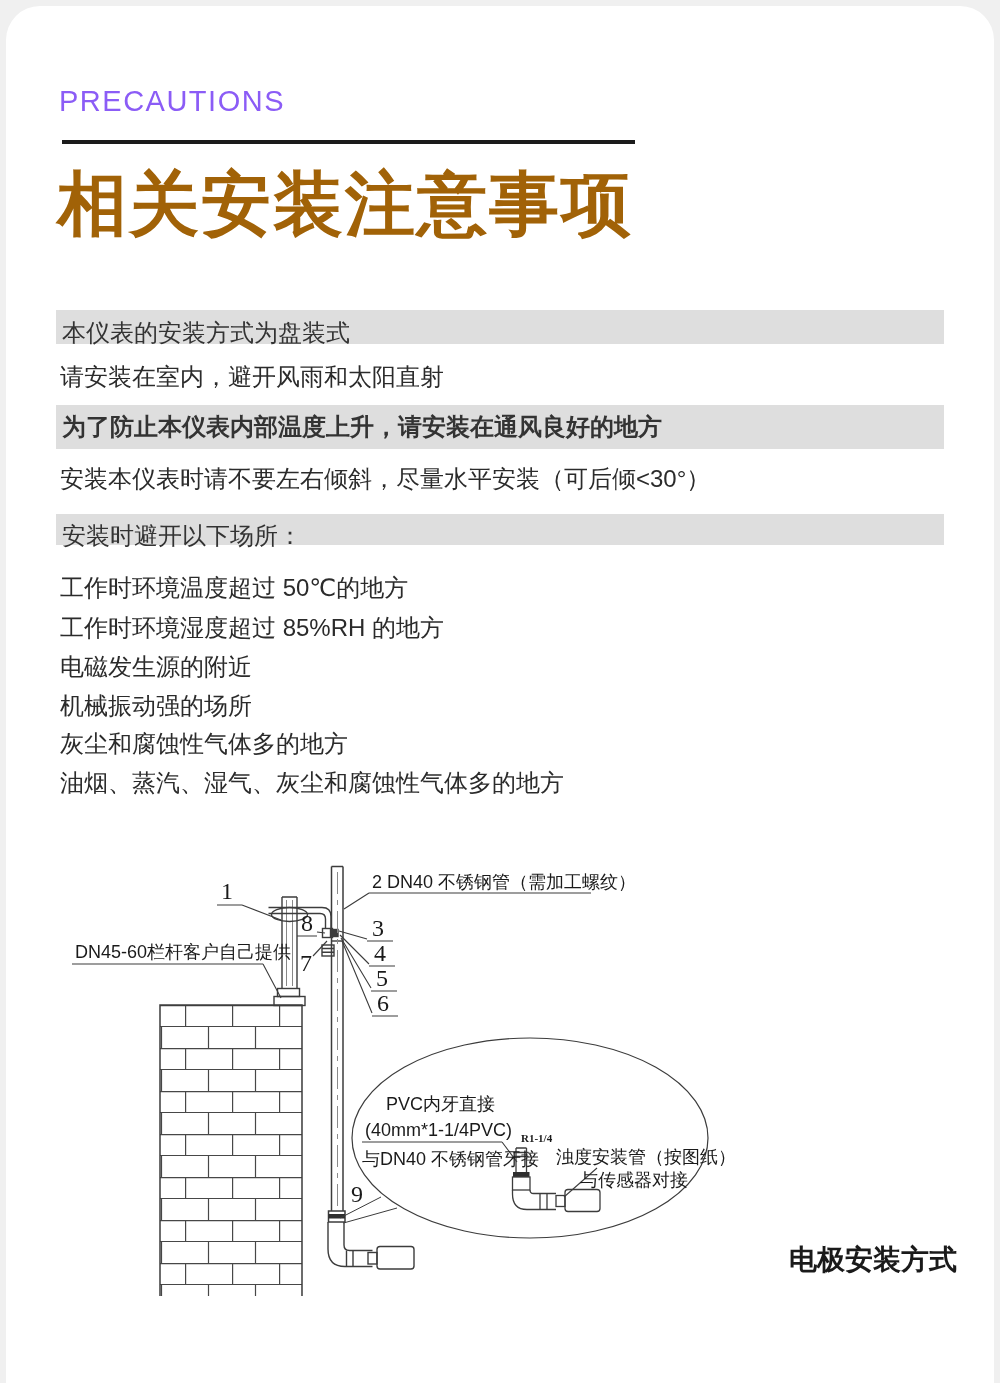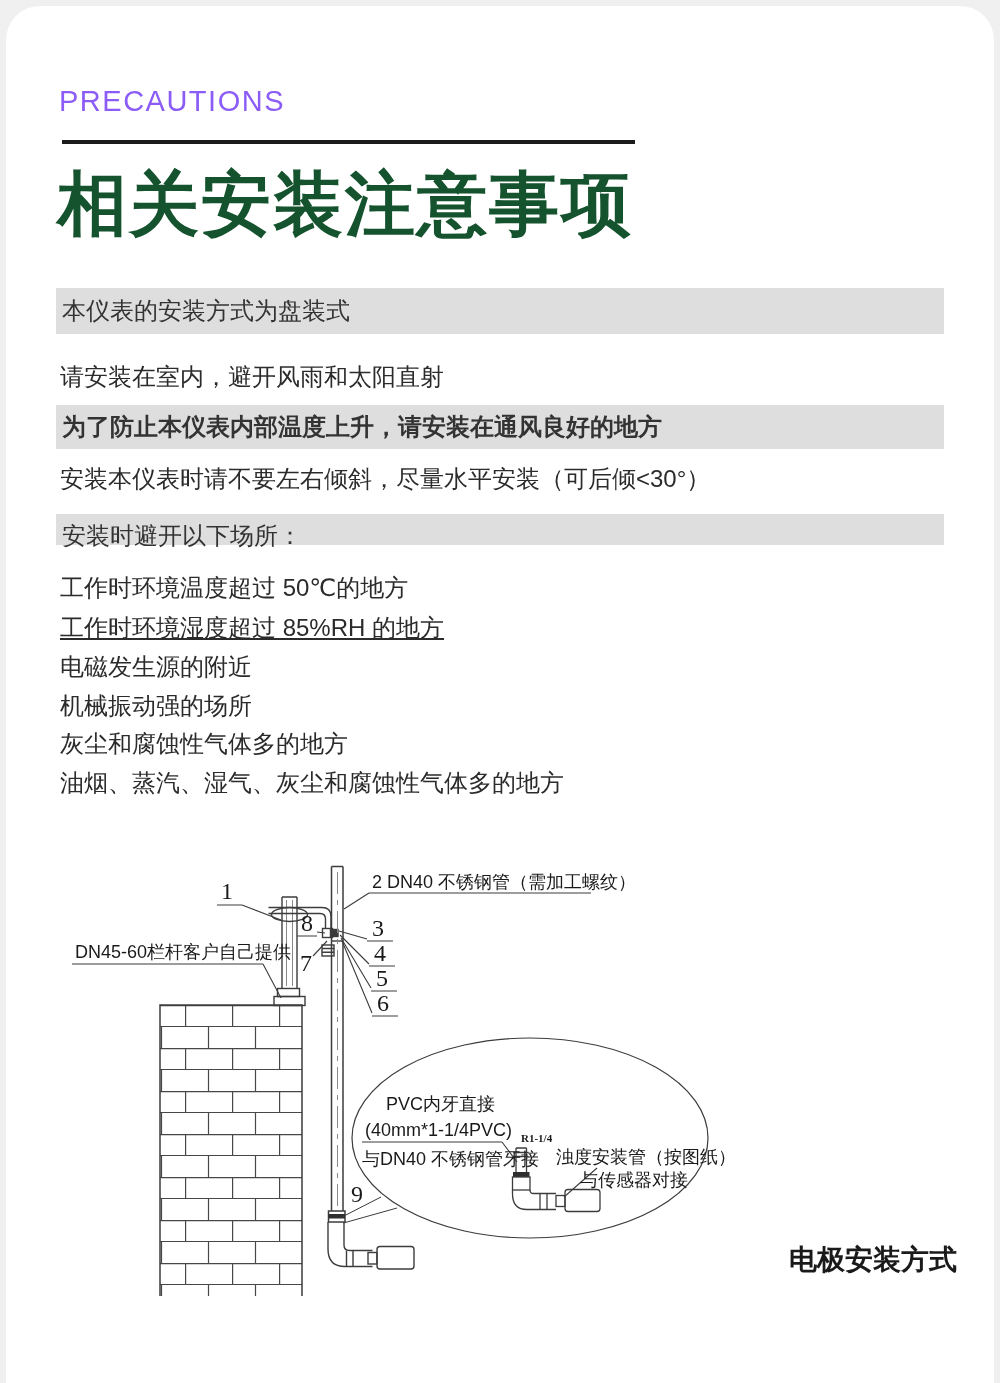--- a/index.html
+++ b/index.html
@@ -15,34 +15,34 @@
   }
   .eyebrow{
     position:absolute;left:59px;top:85px;
     font-size:29px;letter-spacing:1.5px;color:#8b5cf6;font-weight:400;
   }
   .rule{
     position:absolute;left:62px;top:140px;width:573px;height:4px;background:#1b1b1b;
   }
   .page-title{
     position:absolute;left:57px;top:158px;
-    font-size:70px;font-weight:bold;color:#14532d;letter-spacing:2px;white-space:nowrap;
+    font-size:70px;font-weight:bold;color:#a16207;letter-spacing:2px;white-space:nowrap;
   }
   .notice{position:absolute;left:60px;font-size:24px;white-space:nowrap;}
   .notice.bar{
     left:56px;width:882px;background:#dedede;color:#333333;
     padding-left:6px;
   }
-  .bar1{top:288px;height:46px;line-height:46px;}
+  .bar1{top:310px;height:34px;line-height:46px;}
   .bar2{top:405px;height:44px;line-height:44px;font-weight:bold;}
   .bar3{top:514px;height:31px;line-height:44px;}
   .plain1{top:361px;line-height:32px;}
   .plain2{top:463px;line-height:32px;}
   .li1{top:572px;line-height:32px;}
-  .li2{top:612px;line-height:32px;text-decoration:underline;}
+  .li2{top:612px;line-height:32px;}
   .li3{top:651px;line-height:32px;}
   .li4{top:690px;line-height:32px;}
   .li5{top:728px;line-height:32px;}
   .li6{top:767px;line-height:32px;text-align:center;}
   svg.diagram{position:absolute;left:0;top:0;width:1000px;height:1383px;}
   svg.diagram text{fill:#1a1a1a;}
   .cad-num{font-family:"Liberation Serif","DejaVu Serif",serif;font-size:24px;}
   .cad-label{font-size:18px;}
   .cad-label-sm{font-size:11px;font-weight:bold;font-family:"Liberation Serif","DejaVu Serif",serif;}
   .caption{font-size:28px;font-weight:600;}

